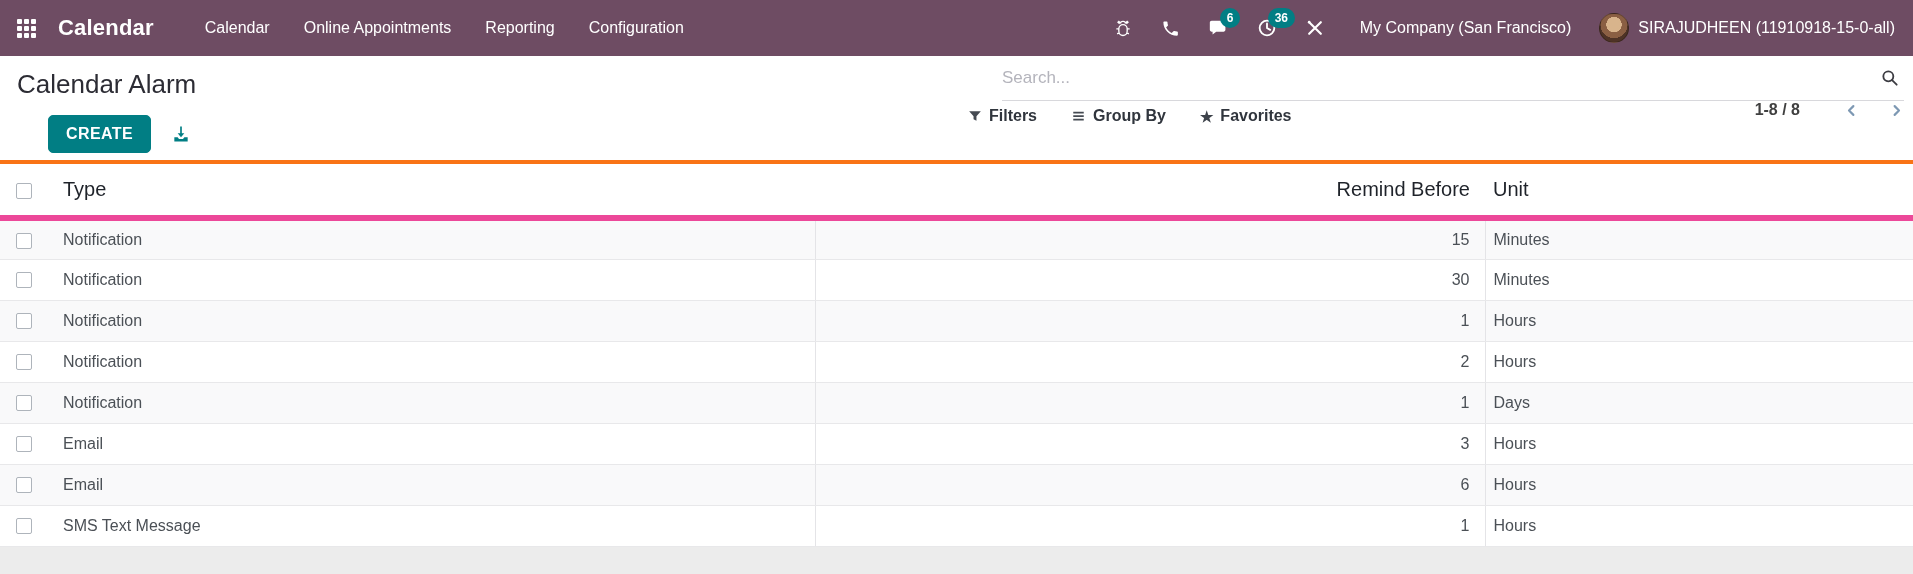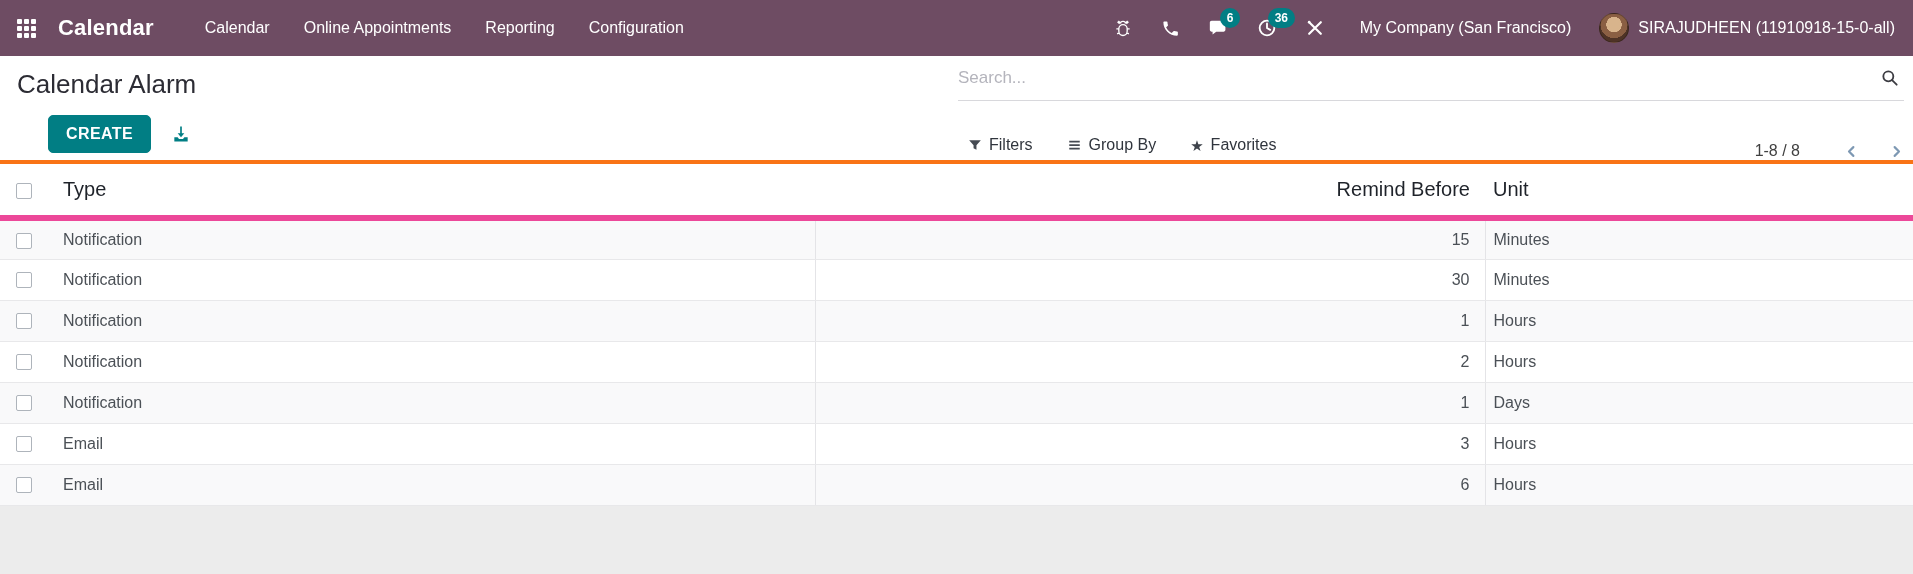--- a/index.html
+++ b/index.html
@@ -33,26 +33,26 @@
   .control-panel { height:108px; background:#fff; border-bottom:4px solid #f97316;
     display:flex; padding-left:17px; }
   .cp-left { flex:1; padding-top:13px; }
   .page-title { font-size:26px; font-weight:normal; color:#2c2c34; }
   .cp-buttons { display:flex; align-items:center; gap:20px; margin-top:15px; }
   .btn-create { background:#017e84; color:#fff; border:1px solid #017e84; font-size:16px;
     font-weight:bold; letter-spacing:.4px; padding:9px 17px; border-radius:5px; cursor:pointer;
     font-family:"Liberation Sans", sans-serif;margin-left:31px; }
   .export-btn { cursor:pointer; display:flex; align-items:center; }
   .cp-right { width:946px; display:flex; flex-direction:column; margin-right:9px; }
-  .searchbox { height:45px; border-bottom:1px solid #d8d8dc; display:flex; align-items:center; }
+  .searchbox { height:45px; border-bottom:1px solid #d8d8dc; display:flex; align-items:center;margin-left:44px; }
   .searchbox input { flex:1; border:none; outline:none; font-size:17px; color:#555;
     font-family:"Liberation Sans", sans-serif; }
   .searchbox input::placeholder { color:#b4b4bc; }
   .search-btn { cursor:pointer; padding:2px 4px; display:flex; }
-  .cp-right-bottom { flex:1; display:flex; align-items:flex-end; justify-content:space-between; }
+  .cp-right-bottom { flex:1; display:flex; align-items:flex-start; justify-content:space-between;font-weight:bold; }
   .filter-menus { display:flex; align-items:center; gap:14px; }
   .fmenu { display:flex; align-items:center; gap:7px; font-size:16px; color:#30353d;
     padding:6px 10px; cursor:pointer; }
   .star-glyph { color:#3e434b; font-size:15px; line-height:1; }
   .pager { display:flex; align-items:center; gap:44px; }
   .pager-value { font-size:16px; color:#404040; }
   .pager-nav { display:flex; align-items:center; gap:30px; }
   .pg-btn { cursor:pointer; display:flex; }
 
   
@@ -272,15 +272,22 @@
         </tr>
 
         <tr>
           <td class="cb-cell"><span class="cb"></span></td>
           <td class="type-cell">Email</td>
           <td class="num-cell">6</td>
           <td class="unit-cell">Hours</td>
           <td></td>
         </tr>
 
+        <tr>
+          <td class="cb-cell"><span class="cb"></span></td>
+          <td class="type-cell">SMS Text Message</td>
+          <td class="num-cell">1</td>
+          <td class="unit-cell">Hours</td>
+          <td></td>
+        </tr>
       </tbody>
   </table>
 </div>
 
 </body></html>

